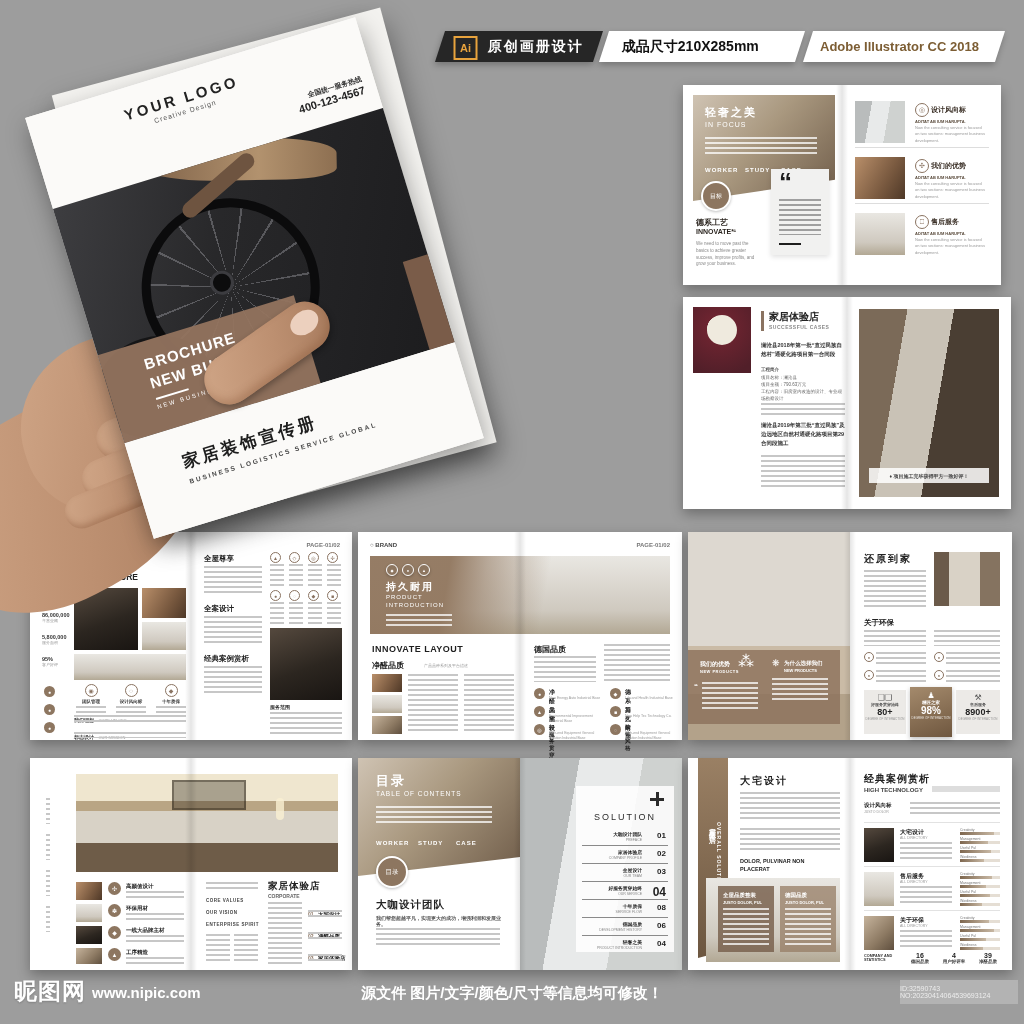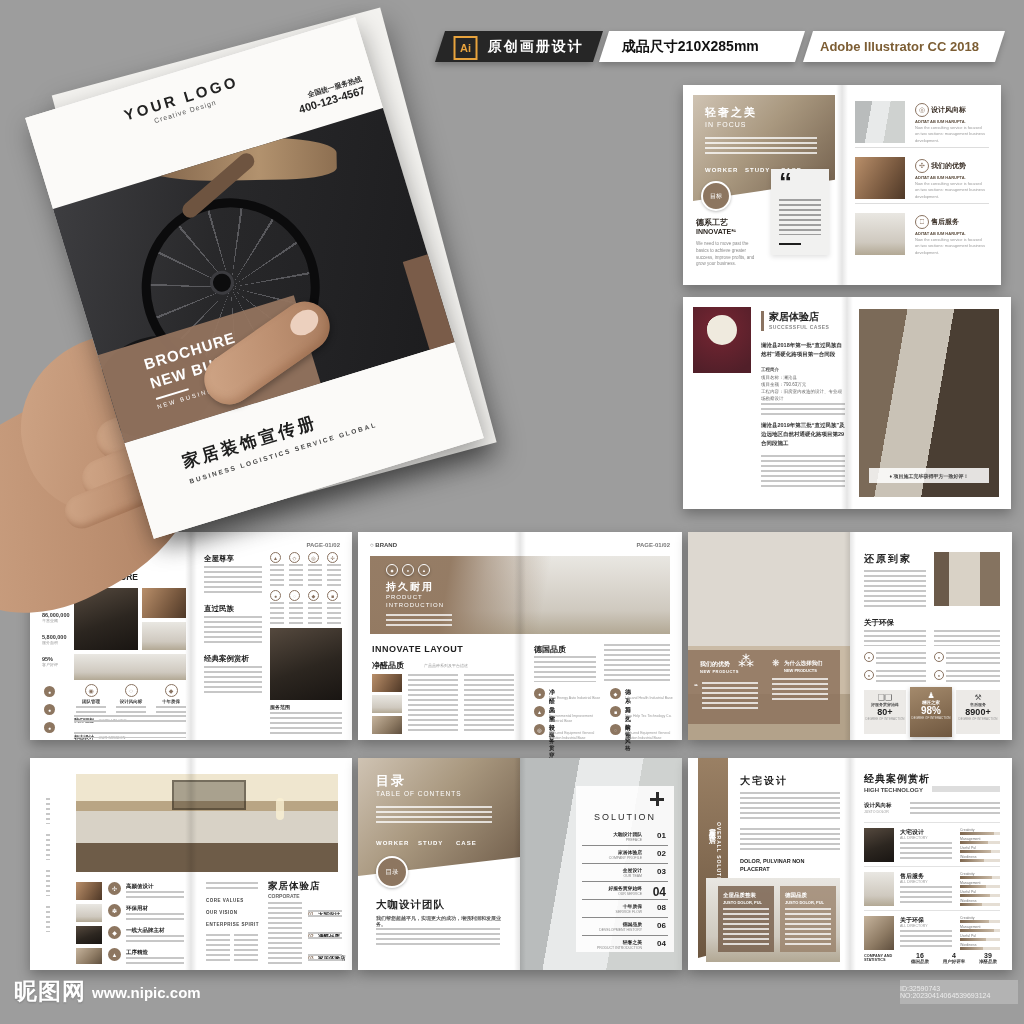--- a/index.html
+++ b/index.html
@@ -223,21 +223,21 @@
     </div>
     <div class="a tx" style="left:44px;top:183px;width:112px;height:8px;"></div>
     <div class="a" style="left:44px;top:193px;">
       <span class="f" style="font-size:5px;color:#333;">标志设计</span>
       <span style="font-size:4px;color:#999;">OUR MISSION</span>
     </div>
     <div class="a tx" style="left:44px;top:200px;width:112px;height:6px;"></div>
 
     <div class="a f" style="left:174px;top:22px;font-size:7.5px;color:#222;">全屋尊享</div>
     <div class="a tx" style="left:174px;top:34px;width:58px;height:28px;"></div>
-    <div class="a f" style="left:174px;top:72px;font-size:7.5px;color:#222;">直过民族</div>
+    <div class="a f" style="left:174px;top:72px;font-size:7.5px;color:#222;">全案设计</div>
     <div class="a tx" style="left:174px;top:84px;width:58px;height:28px;"></div>
     <div class="a f" style="left:174px;top:122px;font-size:7.5px;color:#222;">经典案例赏析</div>
     <div class="a tx" style="left:174px;top:134px;width:58px;height:28px;"></div>
 
     <div class="a" style="left:240px;top:20px;width:72px;height:70px;">
       <div class="a icn" style="left:0;top:0;width:9px;height:9px;font-size:5px;">▲</div>
       <div class="a icn" style="left:19px;top:0;width:9px;height:9px;font-size:5px;">◇</div>
       <div class="a icn" style="left:38px;top:0;width:9px;height:9px;font-size:5px;">◎</div>
       <div class="a icn" style="left:57px;top:0;width:9px;height:9px;font-size:5px;">✣</div>
       <div class="a tx" style="left:0;top:12px;width:14px;height:22px;"></div>
@@ -598,17 +598,18 @@
       <div class="f" style="font-size:4.5px;color:#333;">用户好评率</div>
     </div>
     <div class="a" style="left:286px;top:194px;text-align:center;width:28px;">
       <div class="f" style="font-size:7px;color:#222;">39</div>
       <div class="f" style="font-size:4.5px;color:#333;">净醛品质</div>
     </div>
   </div>
 
   <div class="a f w" style="left:14px;top:976px;font-size:23px;letter-spacing:1px;text-shadow:0 1px 2px rgba(0,0,0,.2);">昵图网</div>
   <div class="a f w" style="left:92px;top:984px;font-size:15px;">www.nipic.com</div>
+  <div class="a f w" style="left:262px;top:984px;width:500px;text-align:center;font-size:15px;">源文件 图片/文字/颜色/尺寸等信息均可修改！</div>
   <div class="a" style="left:900px;top:980px;width:118px;height:24px;background:#b3b3b3;display:flex;align-items:center;justify-content:center;">
     <span style="font-size:7px;color:#ededed;">ID:32590743 NO:20230414064539693124</span>
   </div>
 
 </div>
 
 </body></html>

